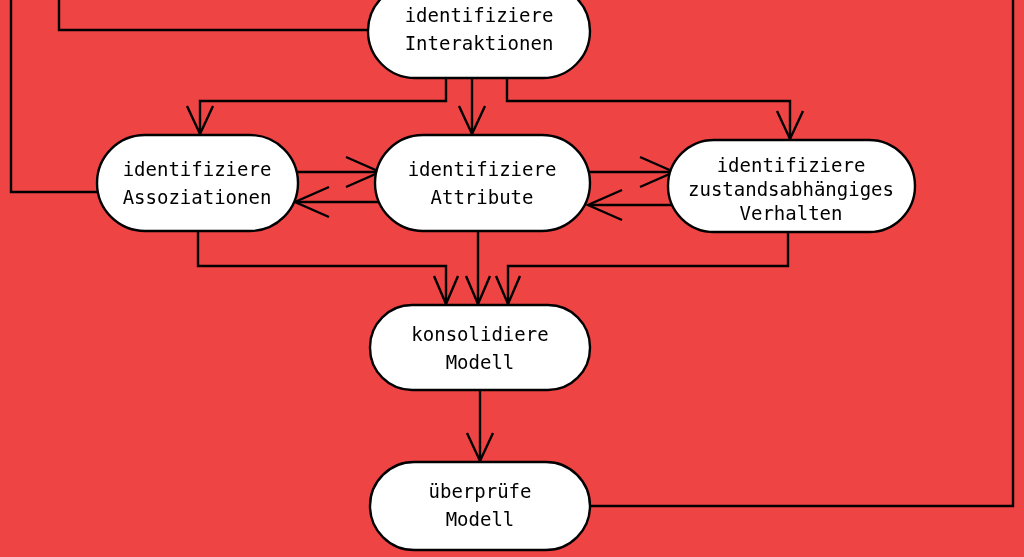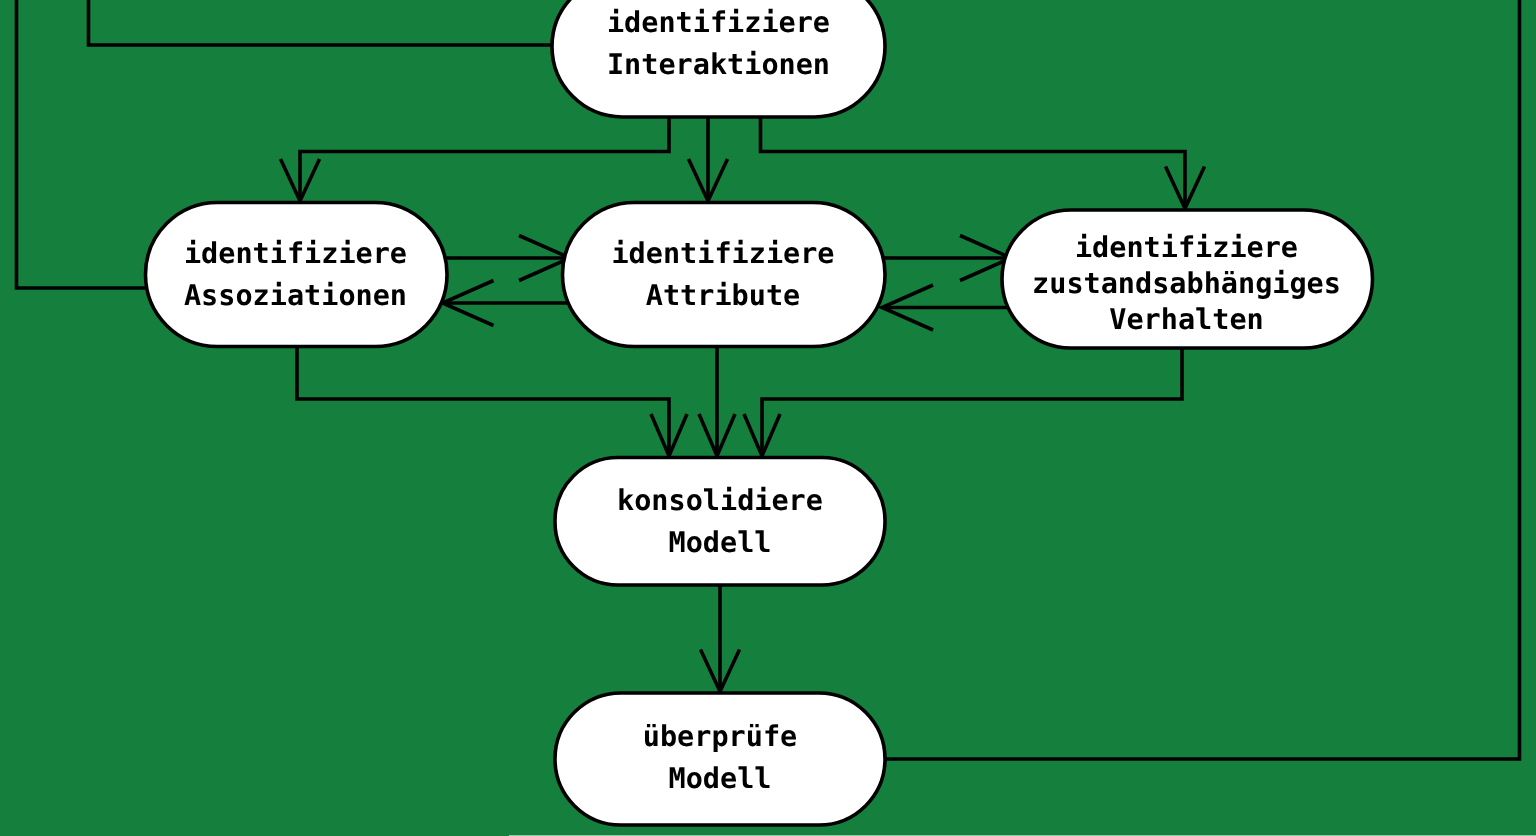--- a/index.html
+++ b/index.html
@@ -10,22 +10,21 @@
   body {
     width: 1024px;
     height: 557px;
     overflow: hidden;
     font-family: "DejaVu Sans Mono", monospace;
   }
   #diagram-root {
     position: relative;
     width: 1024px;
     height: 557px;
-    background: #15803d;
-    font-weight: bold;
+    background: #ef4444;
   }
   svg.flow {
     display: block;
     width: 1024px;
     height: 557px;
   }
   .node-shape {
     fill: #ffffff;
     stroke: #000000;
     stroke-width: 2.4;

